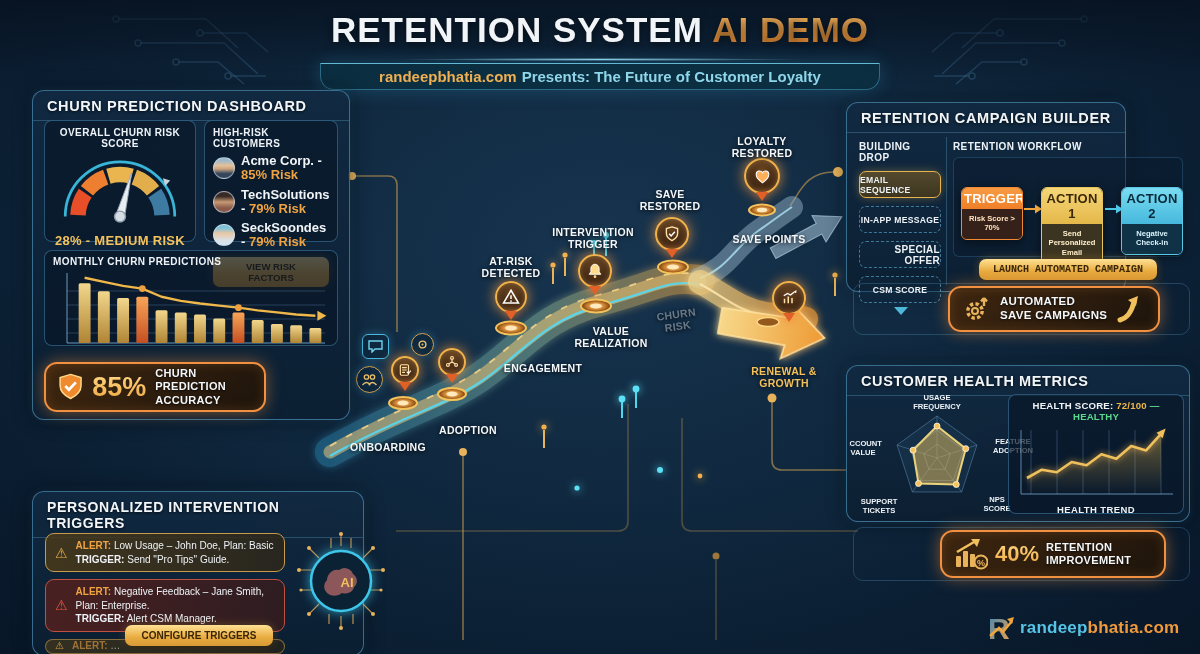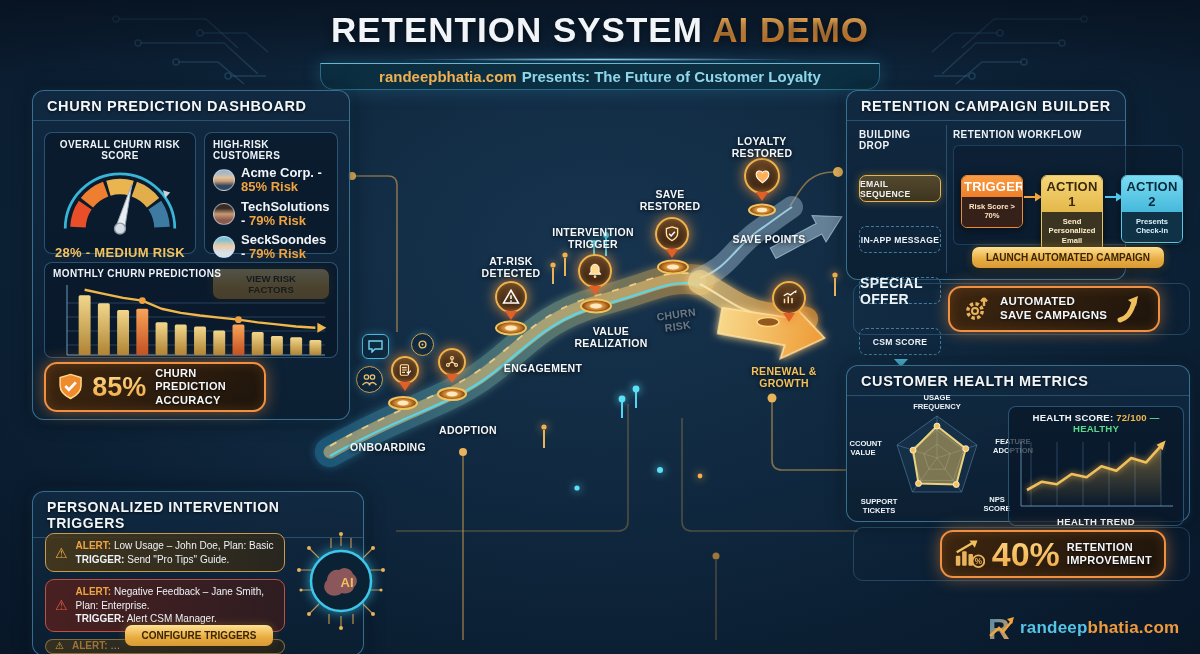--- a/index.html
+++ b/index.html
@@ -23,21 +23,21 @@
   .subtitle-bar .brand { color:#f0b052; margin-right:5px; }
   .flare { position:absolute; left:400px; top:58px; width:400px; height:3px;
     background:radial-gradient(ellipse at center, rgba(160,230,255,.9), transparent 70%); }
 
   
   .panel { position:absolute; background:linear-gradient(180deg, rgba(17,42,66,.92), rgba(12,31,50,.92));
     border:1.5px solid rgba(80,150,190,.65); border-radius:12px;
     box-shadow:0 0 20px rgba(0,0,0,.45), 0 0 10px rgba(70,160,210,.15); }
   .panel-title { padding:7px 14px 6px; font-size:14.5px; font-weight:800; letter-spacing:.6px; color:#f2f6f9;
     border-bottom:1px solid rgba(90,160,200,.35); text-shadow:0 1px 3px rgba(0,0,0,.7); }
-  .subcard { background:rgba(8,23,40,.7); border:1px solid rgba(70,140,185,.5); border-radius:8px;margin-top:12px; }
+  .subcard { background:rgba(8,23,40,.7); border:1px solid rgba(70,140,185,.5); border-radius:8px; }
   .sublabel { font-size:10px; font-weight:800; letter-spacing:.4px; color:#eef3f7; }
 
   
   .gauge-card { left:44px; top:120px; width:152px; height:122px; padding-top:6px; text-align:center; }
   .gauge-value { font-size:13px; font-weight:800; color:#f5c35c; margin-top:-4px; letter-spacing:.3px; }
 
   
   .cust-card { left:204px; top:120px; width:134px; height:122px; padding:6px 8px; }
   .cust-row { display:flex; align-items:center; gap:6px; margin-top:5px; }
   .avatar { width:22px; height:22px; border-radius:50%; border:1.5px solid rgba(210,230,245,.55); flex:0 0 auto; }
@@ -70,21 +70,21 @@
   .alert-critical { background:linear-gradient(90deg, rgba(88,32,28,.8), rgba(52,28,30,.85));
     border:1.5px solid #c05040; }
   .alert-clipped { background:linear-gradient(90deg, rgba(70,56,26,.8), rgba(42,36,24,.8));
     border:1.5px solid rgba(200,154,74,.7); height:15px; overflow:hidden; opacity:.85; }
   .alert-text { font-size:10px; color:#eef2f6; line-height:1.35; }
   .alert-text .a-label { color:#f0a441; font-weight:800; }
   .alert-text .t-label { font-weight:800; }
   .tri-icon { font-size:14px; line-height:1; }
 
   
-  .block-item { width:122px; height:28px; margin-top:24px; display:flex; align-items:center; justify-content:center;
+  .block-item { width:122px; height:28px; margin-top:8px; display:flex; align-items:center; justify-content:center;
     font-size:9.8px; font-weight:800; letter-spacing:.3px; color:#eef3f7; border-radius:7px; cursor:pointer;
     border:1.5px dashed rgba(90,170,210,.65); background:rgba(16,40,62,.4); }
   .block-active { border:1.5px solid #e8b44e; background:linear-gradient(180deg,#53492e,#3e3520);
     box-shadow:0 0 8px rgba(232,180,78,.35); }
   .wf-node { position:absolute; width:62px; border-radius:6px; overflow:hidden; cursor:pointer;
     box-shadow:0 2px 8px rgba(0,0,0,.5); }
   .wf-head { font-size:13px; font-weight:800; text-align:center; padding:3px 2px; letter-spacing:.2px; }
   .wf-body { font-size:7.6px; font-weight:700; text-align:center; padding:5px 3px 6px; line-height:1.25; }
 
   
@@ -513,58 +513,58 @@
         <circle cx="48" cy="49" r="30" fill="#0a2233" stroke="#3ec6ea" stroke-width="2.5" style="filter:drop-shadow(0 0 6px rgba(62,198,234,.7));"></circle>
         <path d="M34,48 a10,11 0 0 1 12,-10 a9,9 0 0 1 14,4 a8,8 0 0 1 1,13 a9,8 0 0 1 -12,6 a10,9 0 0 1 -15,-13 z" fill="#b86a6a" opacity=".75"></path>
         <text x="54" y="55" font-size="13" font-weight="bold" fill="#f0c05c" text-anchor="middle">AI</text>
       </svg>
     </div>
     <div style="position:absolute;left:0;bottom:9px;width:332px;text-align:center;">
       <button class="gold-btn" style="font-size:10px;padding:5px 16px;border:none;font-family:inherit;">CONFIGURE TRIGGERS</button>
     </div>
   </div>
 
-  <div class="panel" style="left:846px;top:90px;width:280px;height:190px;">
+  <div class="panel" style="left:846px;top:102px;width:280px;height:190px;">
     <div class="panel-title">RETENTION CAMPAIGN BUILDER</div>
     <div style="position:absolute;left:99px;top:34px;width:1px;height:148px;background:rgba(90,160,200,.35);"></div>
     <div style="position:absolute;left:12px;top:38px;width:84px;">
       <div class="sublabel">BUILDING DROP</div>
       <div class="block-item block-active" style="width:82px;height:27px;font-size:8.6px;">EMAIL SEQUENCE</div>
       <div class="block-item" style="width:82px;height:27px;font-size:8.6px;">IN-APP MESSAGE</div>
-      <div class="block-item" style="width:82px;height:27px;font-size:14px;">SPECIAL OFFER</div>
+      <div class="block-item" style="width:82px;height:27px;font-size:10px;text-align:right;">SPECIAL OFFER</div>
       <div class="block-item" style="width:82px;height:27px;font-size:8.6px;">CSM SCORE</div>
       <div style="margin:4px auto 0;width:0;height:0;border-left:7px solid transparent;border-right:7px solid transparent;border-top:8px solid #4db8d8;cursor:pointer;"></div>
     </div>
     <div style="position:absolute;left:106px;top:38px;width:230px;">
       <div class="sublabel">RETENTION WORKFLOW</div>
       <div style="position:absolute;left:0;top:16px;width:230px;height:100px;background:rgba(8,24,42,.45);border:1px solid rgba(70,140,185,.3);border-radius:6px;"></div>
 
       <div class="wf-node" style="left:8px;top:46px;border:1.5px solid #f08a34;">
         <div class="wf-head" style="background:linear-gradient(180deg,#f89c44,#ef7f28);color:#fff;">TRIGGER</div>
         <div class="wf-body" style="background:rgba(56,34,24,.95);color:#ffe3c0;">Risk Score &gt; 70%</div>
       </div>
       <div class="wf-node" style="left:88px;top:46px;border:1.5px solid #e8c45c;">
         <div class="wf-head" style="background:linear-gradient(180deg,#f5d678,#e4b84a);color:#3a2808;">ACTION 1</div>
         <div class="wf-body" style="background:rgba(62,54,32,.95);color:#fff0cc;">Send Personalized Email</div>
       </div>
       <div class="wf-node" style="left:168px;top:46px;border:1.5px solid #58c8e8;">
         <div class="wf-head" style="background:linear-gradient(180deg,#7adcf2,#46b8dc);color:#062a3a;">ACTION 2</div>
-        <div class="wf-body" style="background:rgba(16,52,72,.95);color:#d8f2fc;">Presents Check-in</div>
+        <div class="wf-body" style="background:rgba(16,52,72,.95);color:#d8f2fc;">Negative Check-in</div>
       </div>
       <svg class="abs" style="left:70px;top:62px;" width="20" height="12" viewBox="0 0 20 12">
           <path d="M1,6 H13" stroke="#f0a43c" stroke-width="2"></path>
           <polygon points="12,1.5 19,6 12,10.5" fill="#f0a43c"></polygon>
         </svg>
       <svg class="abs" style="left:151px;top:62px;" width="20" height="12" viewBox="0 0 20 12">
           <path d="M1,6 H13" stroke="#4dc8e8" stroke-width="2"></path>
           <polygon points="12,1.5 19,6 12,10.5" fill="#4dc8e8"></polygon>
         </svg>
     </div>
     <div style="position:absolute;left:106px;bottom:11px;width:230px;text-align:center;">
-      <button class="gold-btn" style="font-size:10px;padding:5px 14px;border:none;font-family:Liberation Sans, sans-serif;">LAUNCH AUTOMATED CAMPAIGN</button>
+      <button class="gold-btn" style="font-size:10px;padding:5px 14px;border:none;font-family:Liberation Mono, monospace;">LAUNCH AUTOMATED CAMPAIGN</button>
     </div>
   </div>
 
   <div class="ghost-box" style="left:853px;top:283px;width:337px;height:52px;"></div>
   <div class="big-badge" style="left:948px;top:286px;width:212px;height:46px;padding:0 12px;gap:8px;">
     <svg width="30" height="30" viewBox="0 0 30 30">
       <g fill="#e8b35a">
           <circle cx="13" cy="17" r="7.2" fill="none" stroke="#e8b35a" stroke-width="3.4" stroke-dasharray="3.4 2.3"></circle>
           <circle cx="13" cy="17" r="3" fill="none" stroke="#e8b35a" stroke-width="2"></circle>
         </g>
@@ -639,21 +639,21 @@
       <g fill="#e8b35a">
           <rect x="2" y="18" width="5" height="11" rx="1"></rect>
           <rect x="9" y="13" width="5" height="16" rx="1"></rect>
           <rect x="16" y="16" width="5" height="13" rx="1"></rect>
         </g>
       <path d="M3,14 L20,4" stroke="#f0c05c" stroke-width="2.6" fill="none"></path>
         <polygon points="17,1 26,1 23,9" fill="#f0c05c"></polygon>
       <circle cx="27" cy="24" r="6.5" fill="none" stroke="#e8b35a" stroke-width="2"></circle>
       <text x="27" y="27.5" font-size="9" font-weight="bold" fill="#e8b35a" text-anchor="middle">%</text>
     </svg>
-    <span class="badge-value" style="font-size:34px;">40%</span>
+    <span class="badge-value" style="font-size:22px;">40%</span>
     <span class="badge-label">
         <span style="display:block;">RETENTION</span>
         <span style="display:block;">IMPROVEMENT</span>
       </span>
   </div>
 
   <div class="logo">
     <svg width="30" height="32" viewBox="0 0 30 32">
       <defs>
           <linearGradient id="logoGrad" x1="0" y1="0" x2="1" y2="1">

